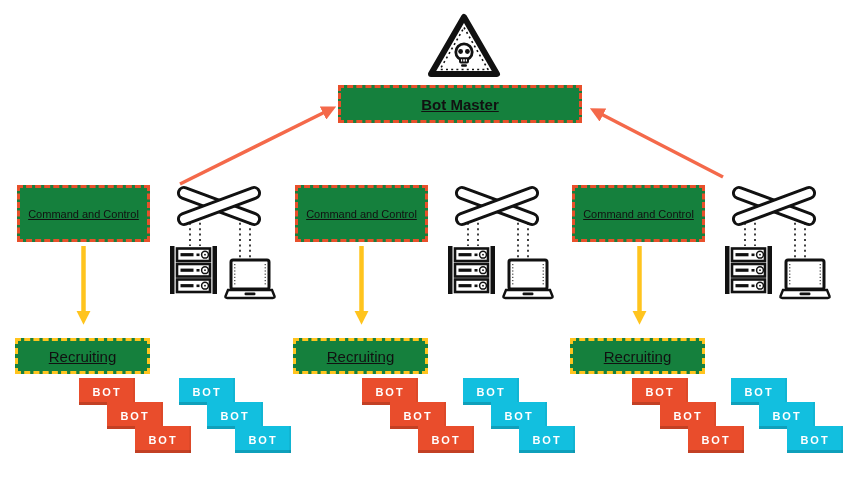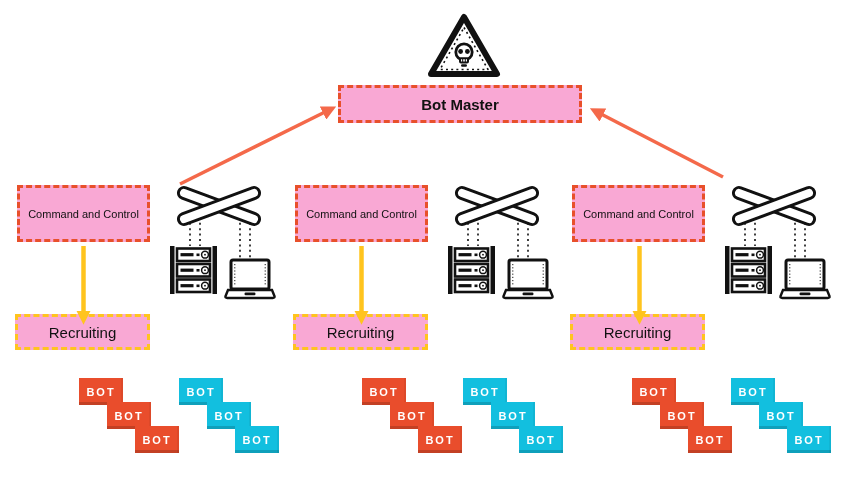--- a/index.html
+++ b/index.html
@@ -1,27 +1,27 @@
 <!DOCTYPE html>
 <html><head>
 <meta charset="utf-8">
 <style>
   html,body{margin:0;padding:0;background:#fff;}
   .canvas{position:relative;width:868px;height:488px;background:#ffffff;
           font-family:"Liberation Sans",sans-serif;overflow:hidden;}
-  .dash-box{position:absolute;box-sizing:border-box;border:3px dashed #E8502B;background:#f9a8d4;
-            display:flex;align-items:center;justify-content:center;text-align:left;color:#111;}
+  .dash-box{position:absolute;box-sizing:border-box;border:3px dashed #E8502B;background:#15803d;
+            display:flex;align-items:center;justify-content:center;text-align:left;color:#111;text-decoration:underline;}
   .bm{left:338px;top:85px;width:244px;height:38px;font-weight:bold;font-size:15px;}
   .cc{top:185px;width:133px;height:57px;font-size:11px;line-height:20px;}
-  .recruit{top:314px;width:135px;height:36px;font-size:15px;border-color:#FFC41E;}
+  .recruit{top:338px;width:135px;height:36px;font-size:15px;border-color:#FFC41E;}
   .cc0{left:17px;} .cc1{left:295px;} .cc2{left:572px;}
   .rc0{left:15px;} .rc1{left:293px;} .rc2{left:570px;}
   .icon{position:absolute;}
   .overlay{position:absolute;left:0;top:0;z-index:5;pointer-events:none;}
-  .bot{position:absolute;width:44px;height:27px;display:flex;align-items:center;justify-content:center;
+  .bot{position:absolute;width:56px;height:27px;display:flex;align-items:center;justify-content:center;
        color:#fff;font-weight:bold;font-size:11px;letter-spacing:2px;
        box-shadow:inset 0 -3px 0 rgba(0,0,0,0.16), inset -2px 0 0 rgba(0,0,0,0.05);}
   .bot.o{background:#E94D2C;}
   .bot.c{background:#12BFDF;}
 </style>
 </head>
 <body>
 
 <div class="canvas">
 

